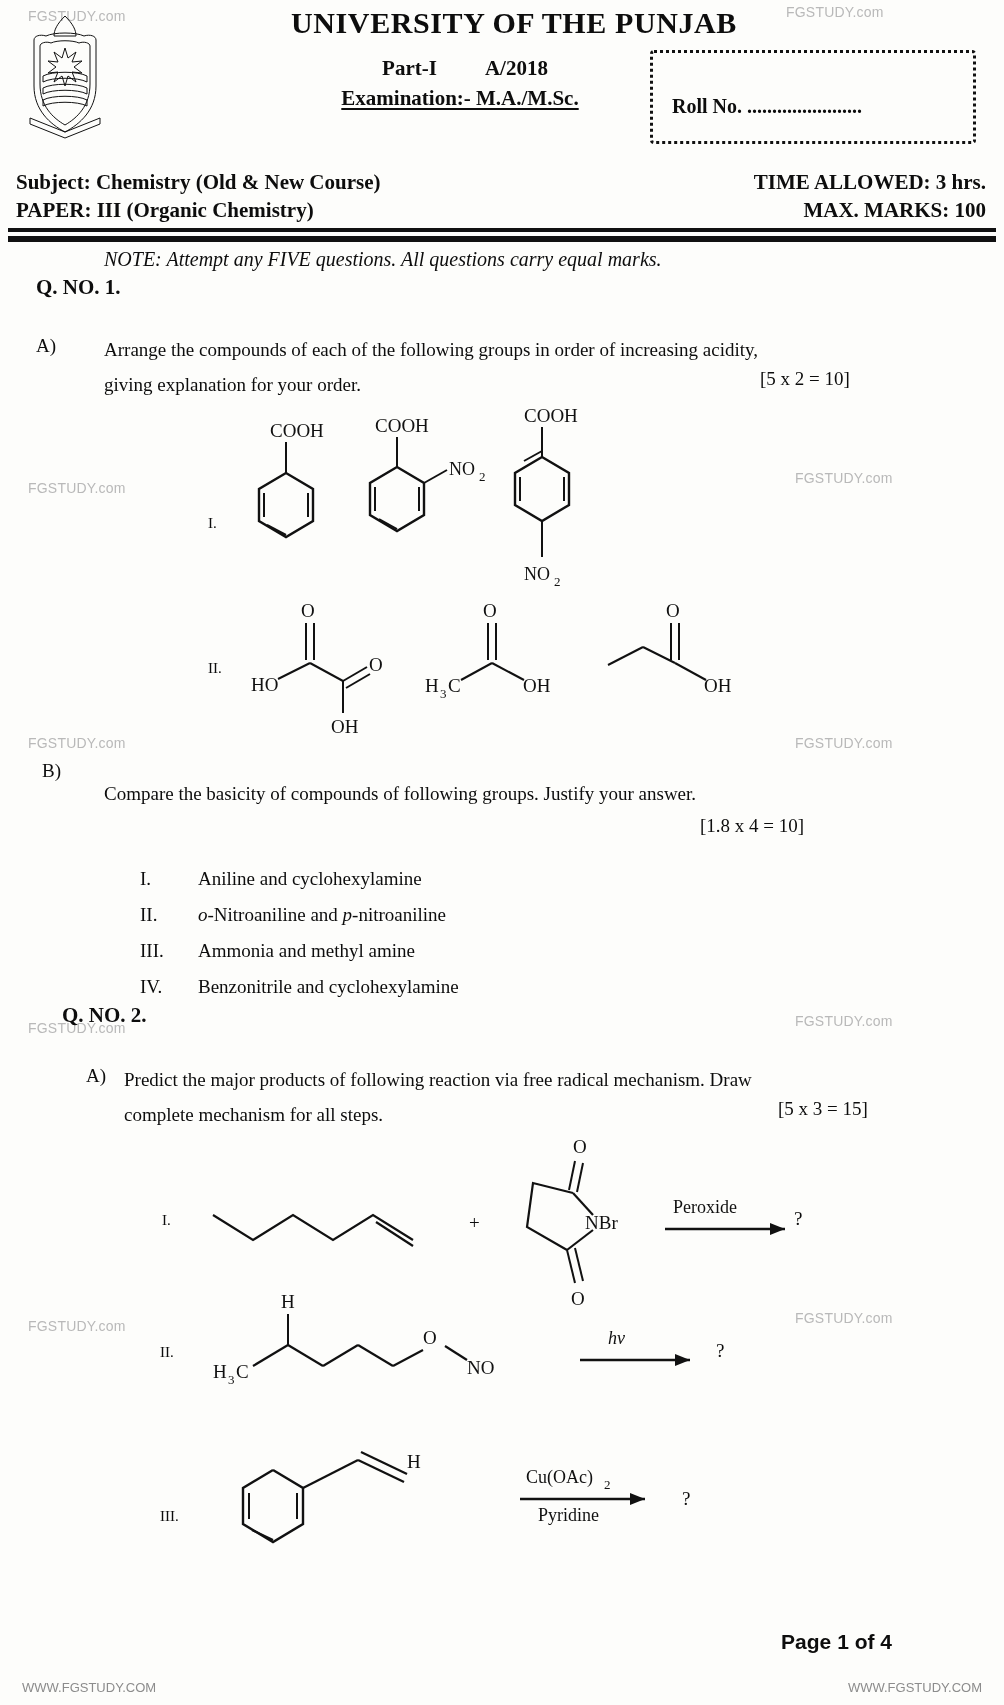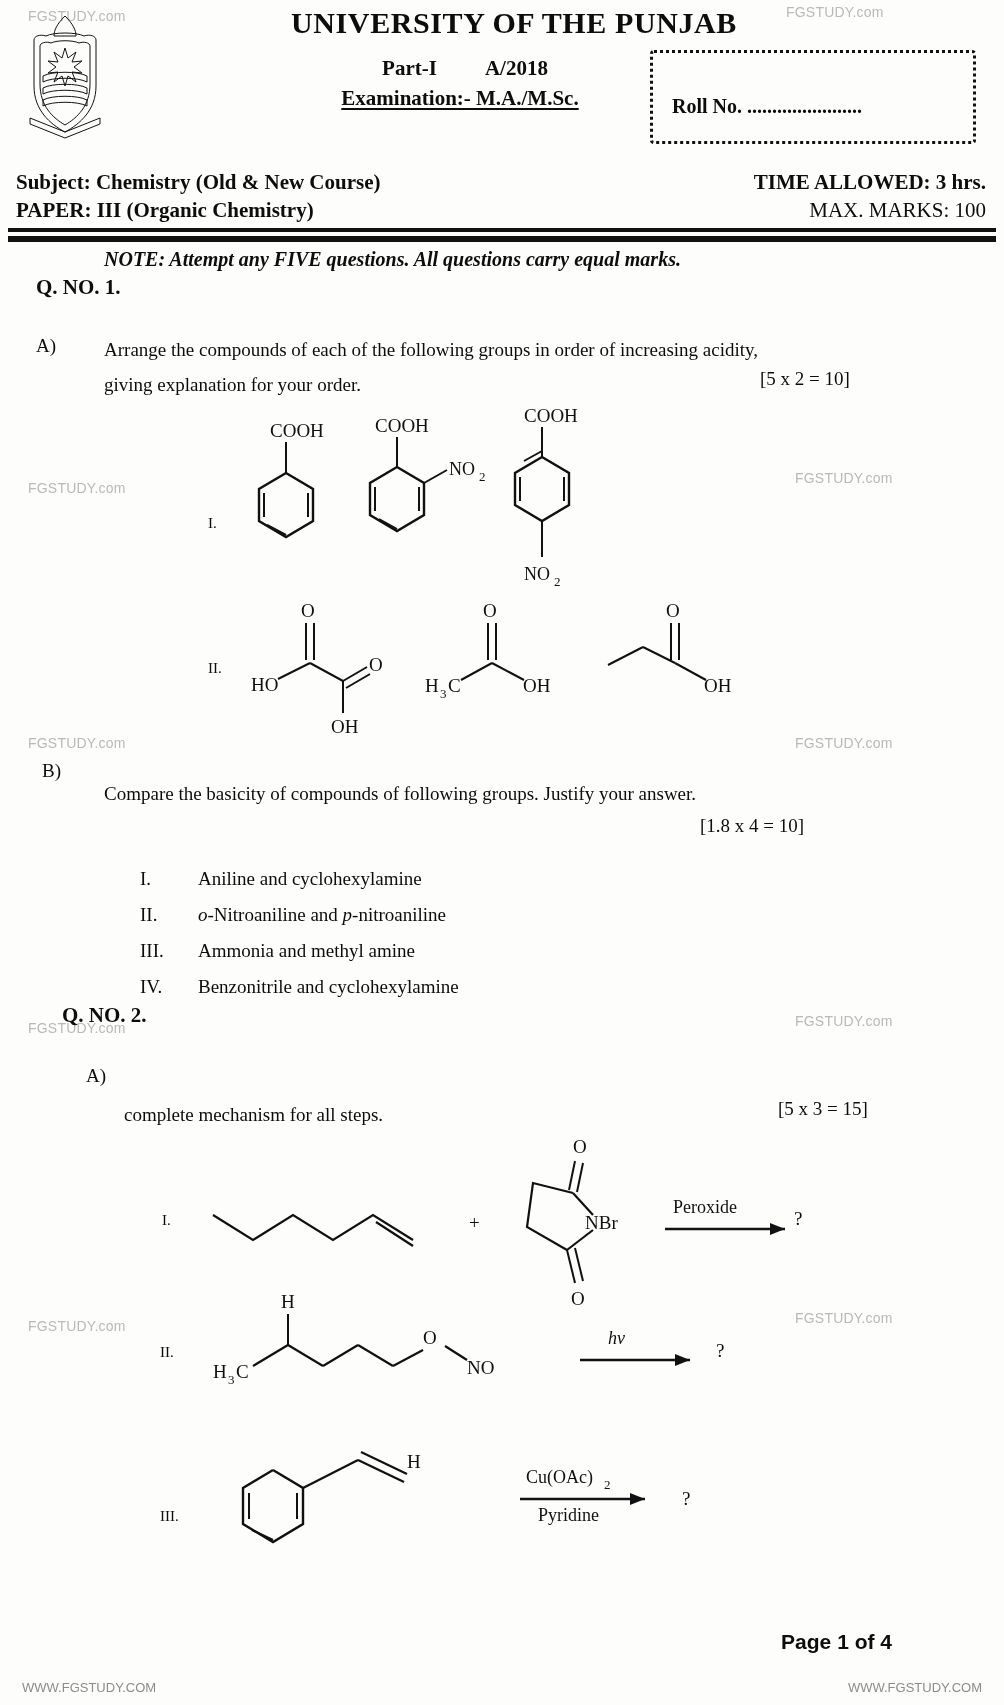--- a/index.html
+++ b/index.html
@@ -28,29 +28,29 @@
     font-size:21px;font-weight:bold;}
   .exam-line u{text-decoration:underline;text-underline-offset:3px;}
 
   .rollbox{position:absolute;left:650px;top:50px;width:320px;height:88px;
     border:3px dotted #111;border-radius:4px;}
   .rollno{position:absolute;left:672px;top:95px;font-size:20px;font-weight:bold;}
 
   .subj{position:absolute;left:16px;top:170px;font-size:21px;font-weight:bold;}
   .paper{position:absolute;left:16px;top:198px;font-size:21px;font-weight:bold;}
   .time{position:absolute;right:18px;top:170px;font-size:21px;font-weight:bold;}
-  .marks{position:absolute;right:18px;top:198px;font-size:21px;font-weight:normal;}
+  .marks{position:absolute;right:18px;top:198px;font-size:21px;font-weight:bold;}
 
   .rule{position:absolute;left:8px;right:8px;}
   .rule1{top:228px;height:4px;background:#111;}
   .rule2{top:236px;height:6px;background:#111;}
 
   
   .note{position:absolute;left:104px;top:248px;font-size:20px;
-    font-weight:bold;font-style:italic;}
+    font-weight:normal;font-style:italic;}
   .qno{font-size:21px;font-weight:bold;}
   .q1{position:absolute;left:36px;top:275px;}
   .q2{position:absolute;left:62px;top:1003px;}
 
   .lbl{position:absolute;font-size:19px;}
   .ptext{position:absolute;font-size:19px;line-height:34px;}
   .marksbox{position:absolute;font-size:19px;}
 
   .romanlist{position:absolute;left:140px;top:868px;font-size:19px;}
   .romanlist .ri{display:flex;margin-bottom:14px;}
@@ -224,20 +224,21 @@
     </div>
     <div class="ri">
       <span class="rn">IV.</span>
       <span>Benzonitrile and cyclohexylamine</span>
     </div>
   </div>
 
   <div class="qno q2">Q. NO. 2.</div>
 
   <div class="lbl" style="left:86px;  top:1065px;">A)</div>
+  <div class="ptext" style="left:124px; top:1063px; width:790px;">Predict the major products of following reaction via free radical mechanism. Draw</div>
   <div class="ptext" style="left:124px; top:1098px;">complete mechanism for all steps.</div>
   <div class="marksbox" style="left:778px; top:1098px;">[5 x 3 = 15]</div>
 
   <div class="lbl" style="left:162px; top:1212px; font-size:15px;">I.</div>
 
   <svg class="chem" style="left:205px; top:1195px;" width="250" height="60">
     <polyline points="8,20 48,45 88,20 128,45 168,20 208,45" stroke-width="2.2"></polyline>
     <line x1="171" y1="27" x2="208" y2="51" stroke-width="2.2"></line>
   </svg>
 

